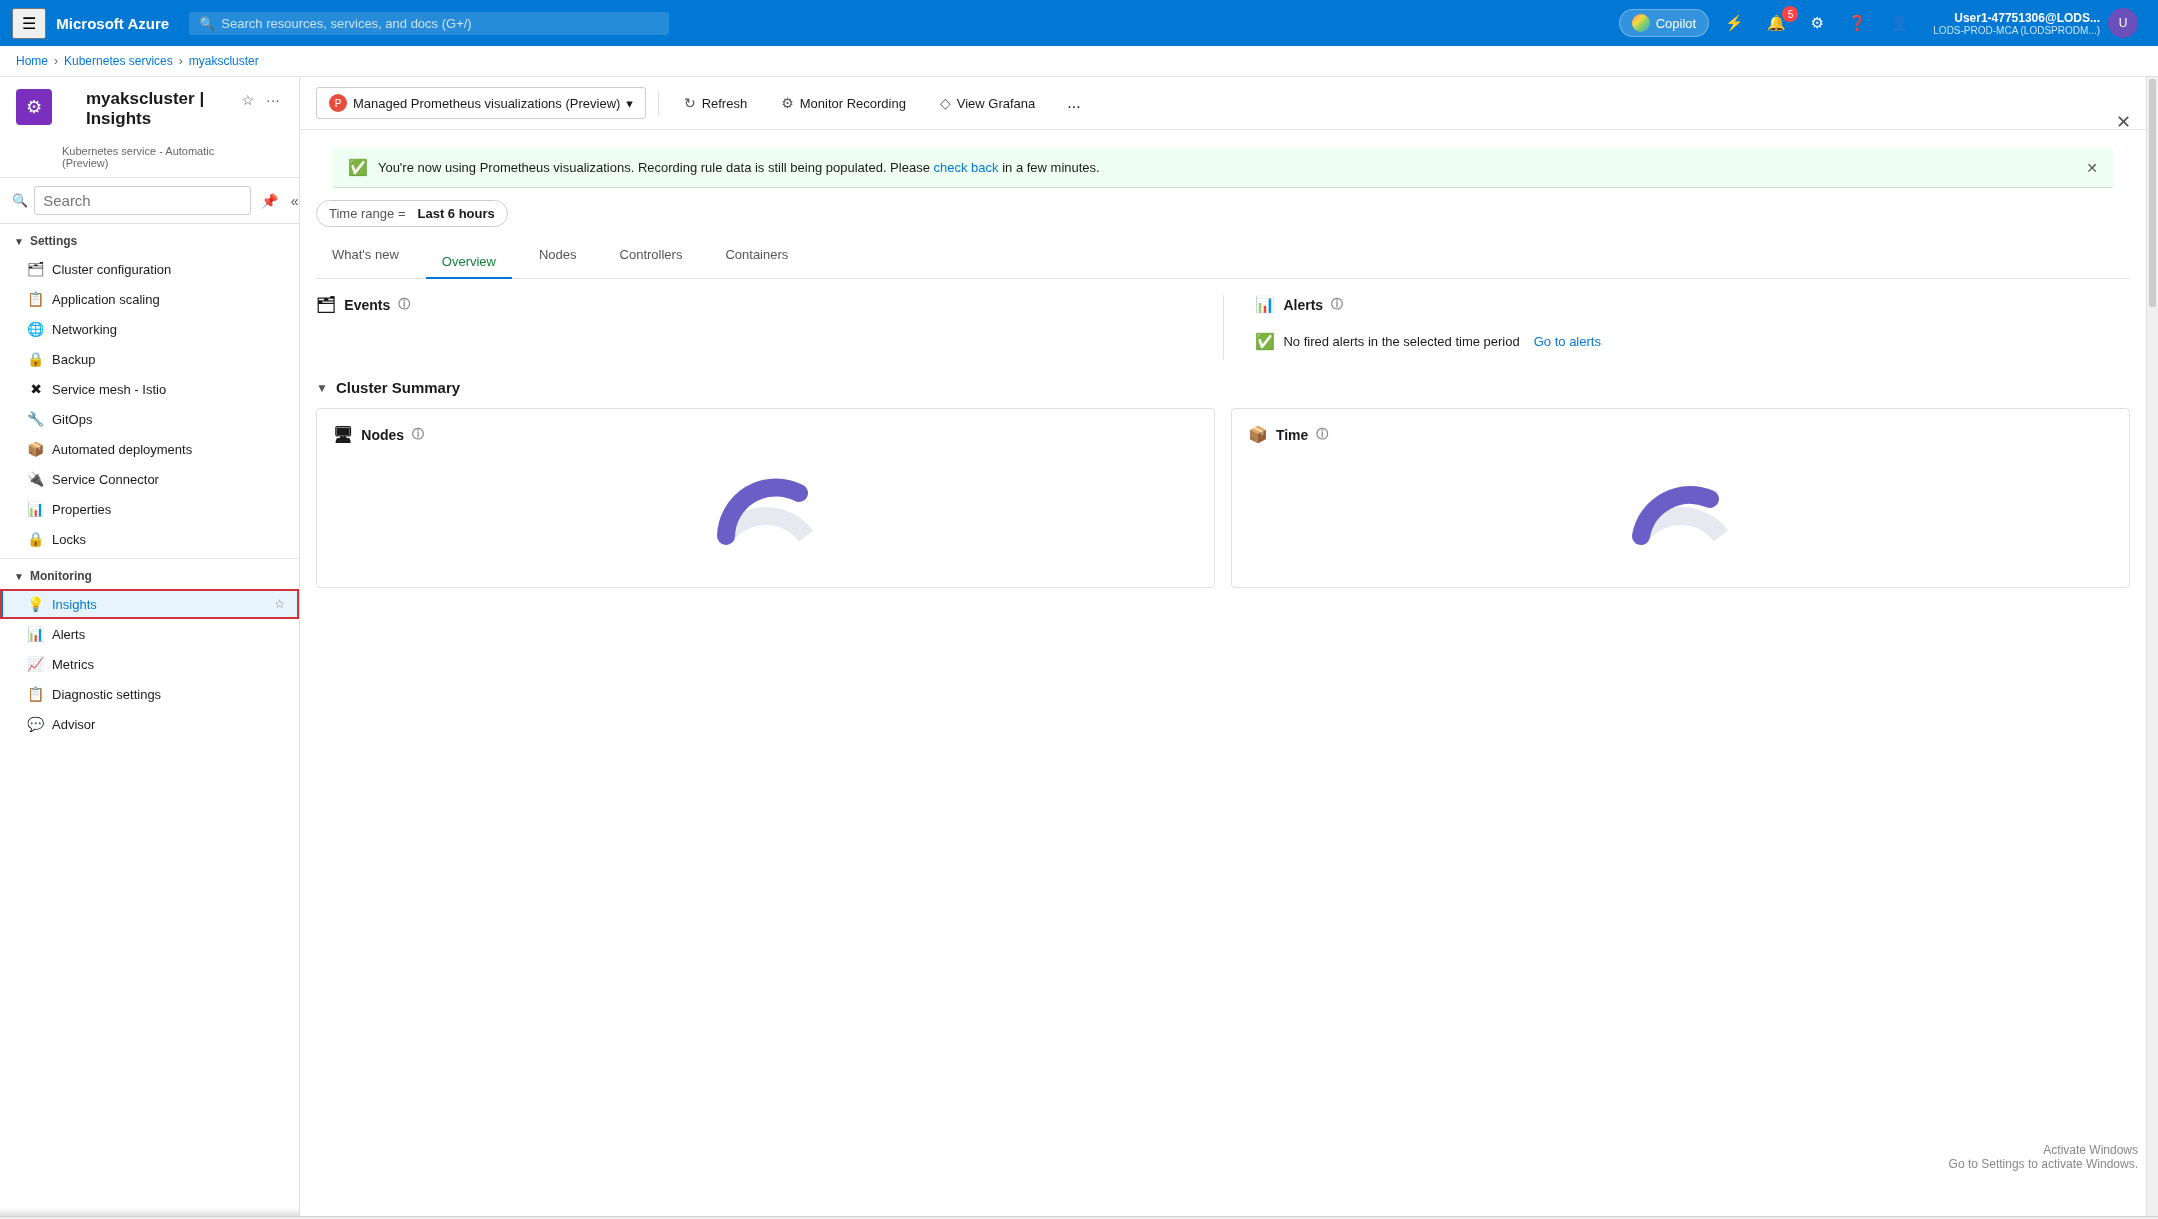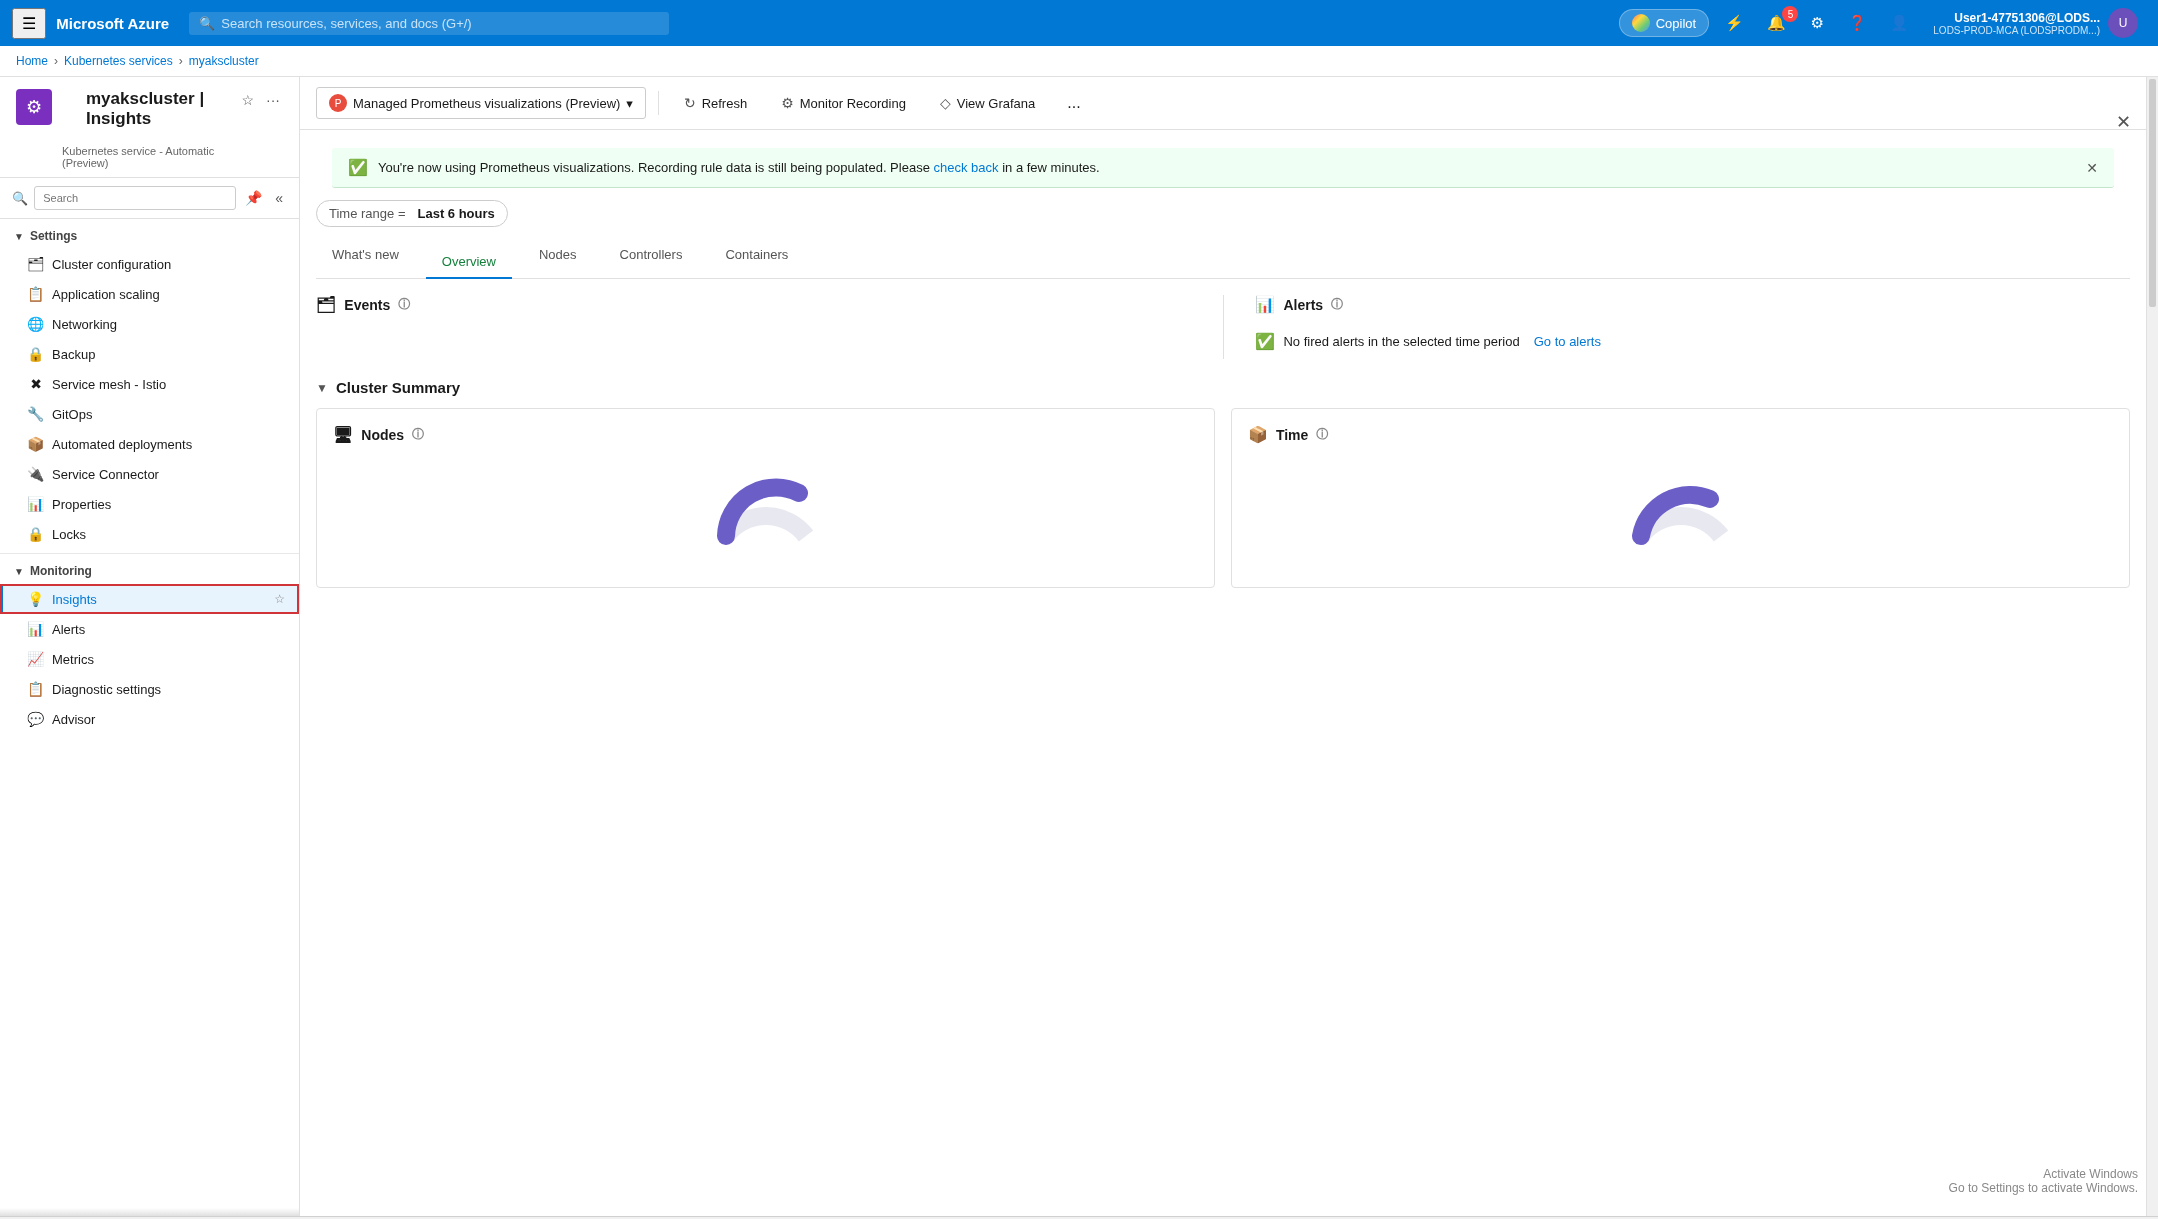--- a/index.html
+++ b/index.html
@@ -84,21 +84,21 @@
     .header-icon-btn { background: none; border: none; cursor: pointer; font-size: 14px; color: #555; padding: 3px; border-radius: 3px; }
     .close-btn { background: none; border: none; cursor: pointer; font-size: 16px; color: #555; padding: 3px; position: absolute; right: 16px; top: 108px; border-radius: 3px; }
 
     
     .sidebar-search {
       padding: 8px 12px; border-bottom: 1px solid #e0e0e0;
       display: flex; align-items: center; gap: 6px;
     }
     .sidebar-search-input {
       flex: 1; border: 1px solid #ccc; border-radius: 3px; padding: 5px 8px;
-      font-size: 11px; outline: none;
+      font-size: 15px; outline: none;
     }
     .sidebar-nav-actions { display: flex; gap: 4px; }
     .nav-action-btn { background: none; border: none; cursor: pointer; color: #555; padding: 4px; border-radius: 3px; font-size: 14px; }
 
     
     .sidebar-nav { flex: 1; overflow-y: auto; padding: 4px 0; }
     .sidebar-nav::-webkit-scrollbar { width: 4px; }
     .sidebar-nav::-webkit-scrollbar-thumb { background: #ccc; border-radius: 2px; }
 
     .nav-section-header {
@@ -238,21 +238,21 @@
 
     
     .statusbar {
       height: 22px; background: #f0f0f0; border-top: 1px solid #d0d0d0;
       display: flex; align-items: center; padding: 0 8px;
       font-size: 11px; color: #555; overflow: hidden;
     }
 
     
     .activate-windows {
-      position: fixed; bottom: 24px; right: 20px;
+      position: fixed; bottom: 48px; right: 20px;
       font-size: 12px; color: #888; text-align: right; pointer-events: none;
     }
 
     .divider-line { border: none; border-top: 1px solid #e8e8e8; margin: 4px 0; }
   </style>
 </head>
 <body>
 
 <div class="topbar">
   <button class="topbar-hamburger">☰</button>

